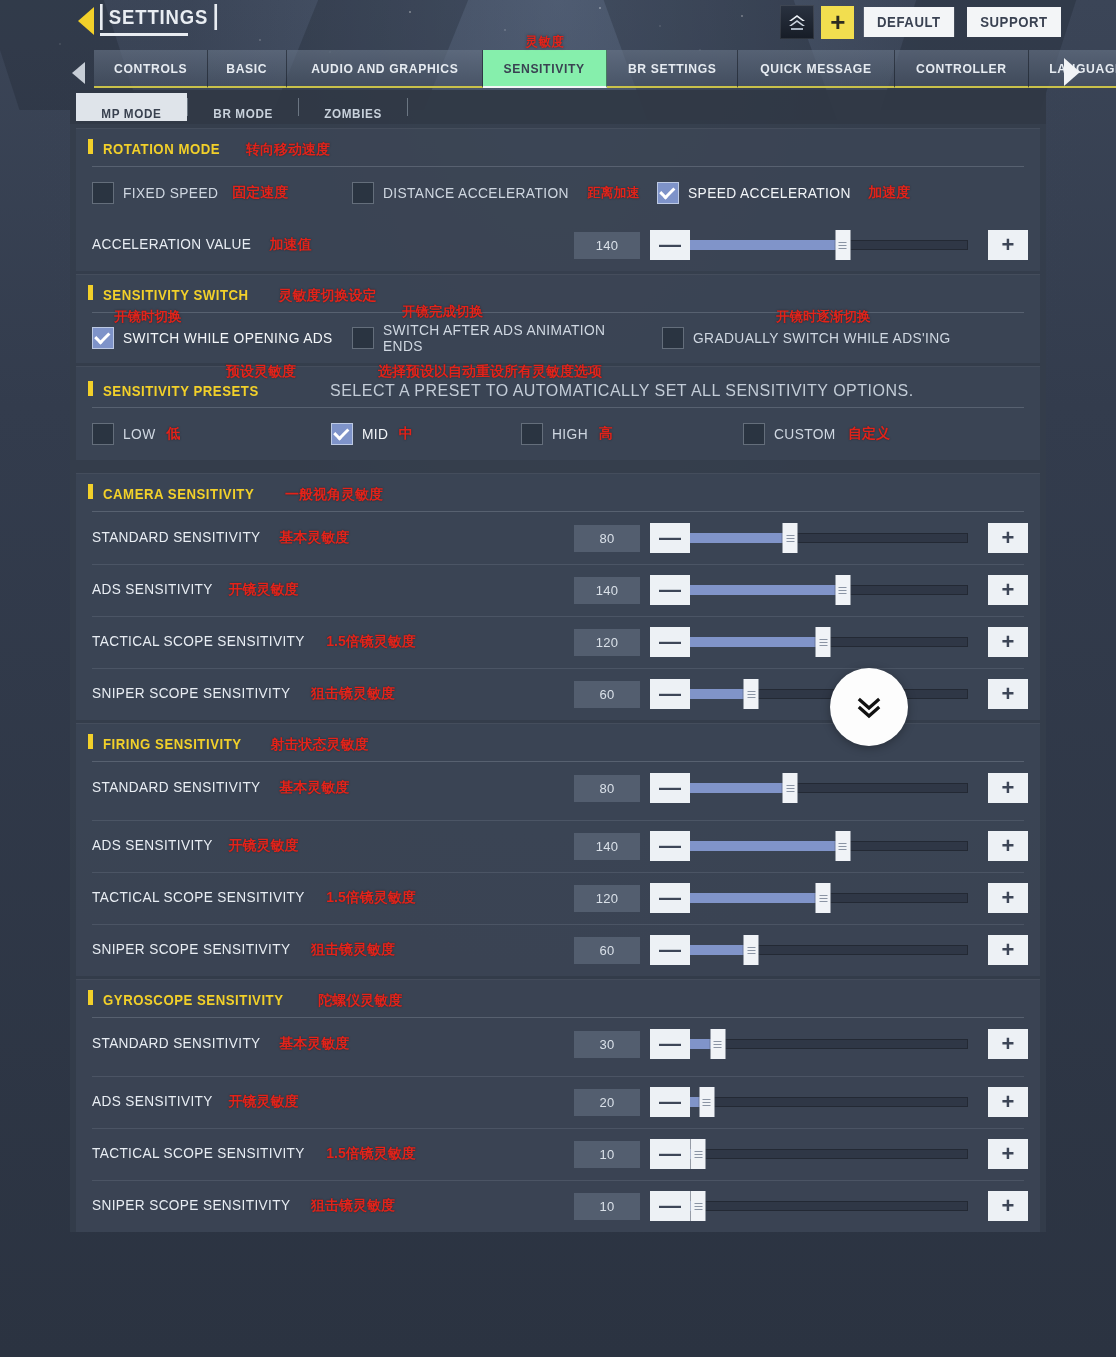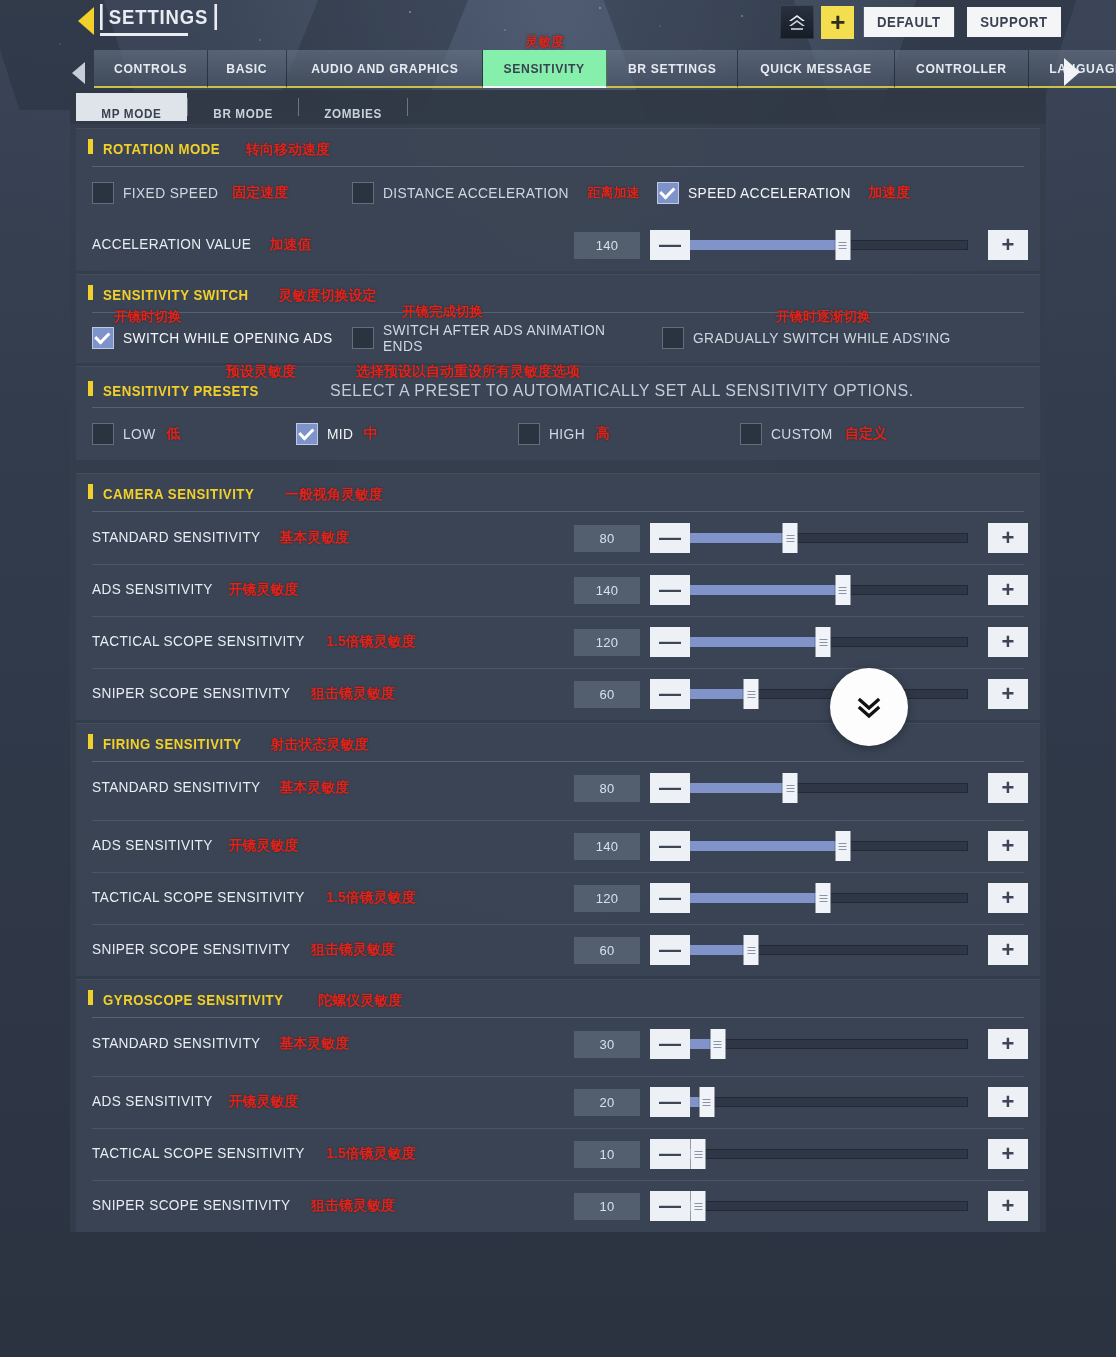--- a/index.html
+++ b/index.html
@@ -383,30 +383,30 @@
         <span class="cb-en">GRADUALLY SWITCH WHILE ADS'ING</span>
       </div>
     </div>
   </div>
 
   <div class="group tight">
     <div class="grp-head" style="padding-top:14px">
       <span class="bar"></span>
       <span class="grp-title">SENSITIVITY PRESETS</span>
       <span class="cn" style="position:absolute;left:150px;top:-4px">预设灵敏度</span>
-      <span class="cn" style="position:absolute;left:280px;top:-4px">选择预设以自动重设所有灵敏度选项</span>
+      <span class="cn" style="position:absolute;left:302px;top:-4px">选择预设以自动重设所有灵敏度选项</span>
       <span class="hint" style="margin-left:40px">SELECT A PRESET TO AUTOMATICALLY SET ALL SENSITIVITY OPTIONS.</span>
     </div>
     <div class="cbrow">
-      <div class="cbitem" style="width:204px">
+      <div class="cbitem" style="width:239px">
         <span class="cb"></span>
         <span class="cb-en">LOW</span>
         <span class="cn">低</span>
       </div>
-      <div class="cbitem" style="width:222px">
+      <div class="cbitem" style="width:190px">
         <span class="cb checked"></span>
         <span class="cb-en on">MID</span>
         <span class="cn">中</span>
       </div>
       <div class="cbitem" style="width:222px">
         <span class="cb"></span>
         <span class="cb-en">HIGH</span>
         <span class="cn">高</span>
       </div>
       <div class="cbitem">

